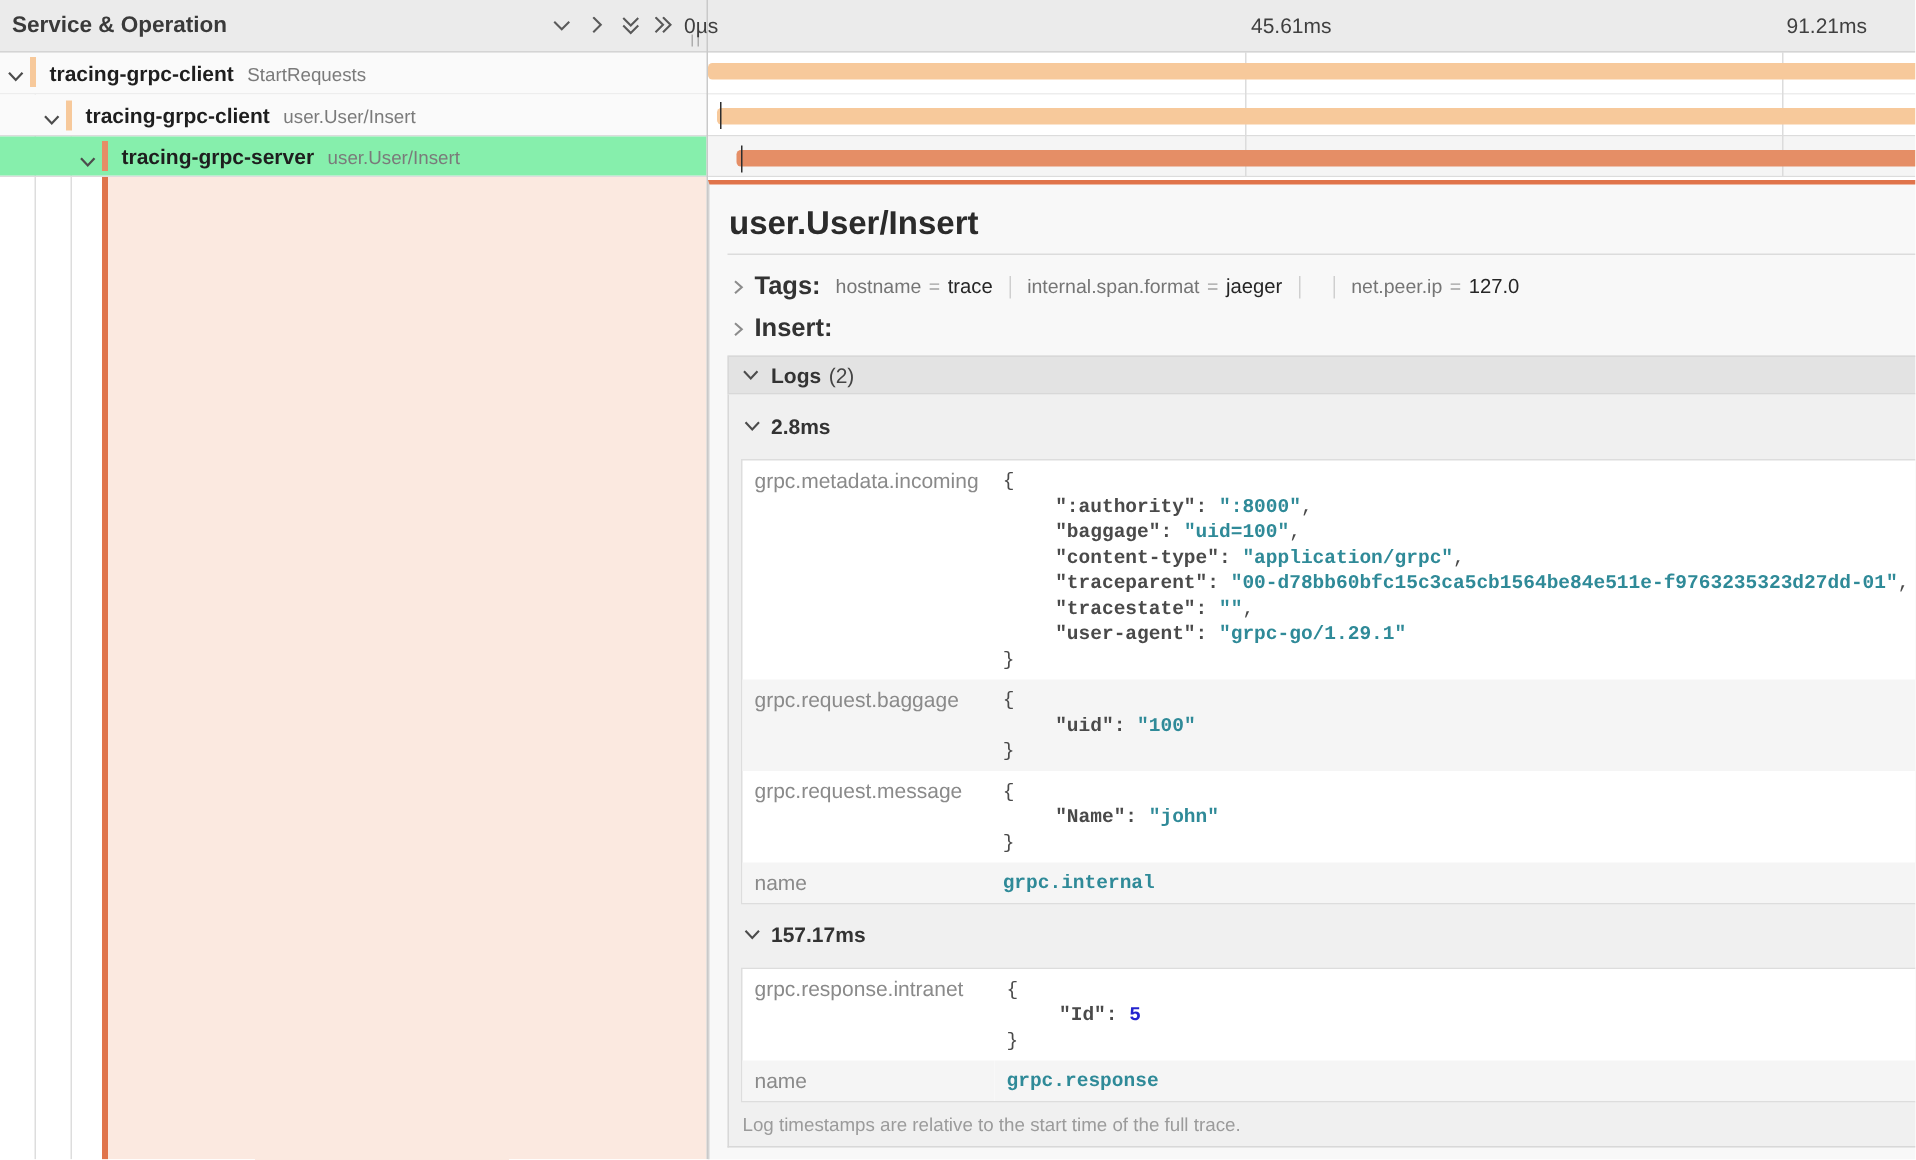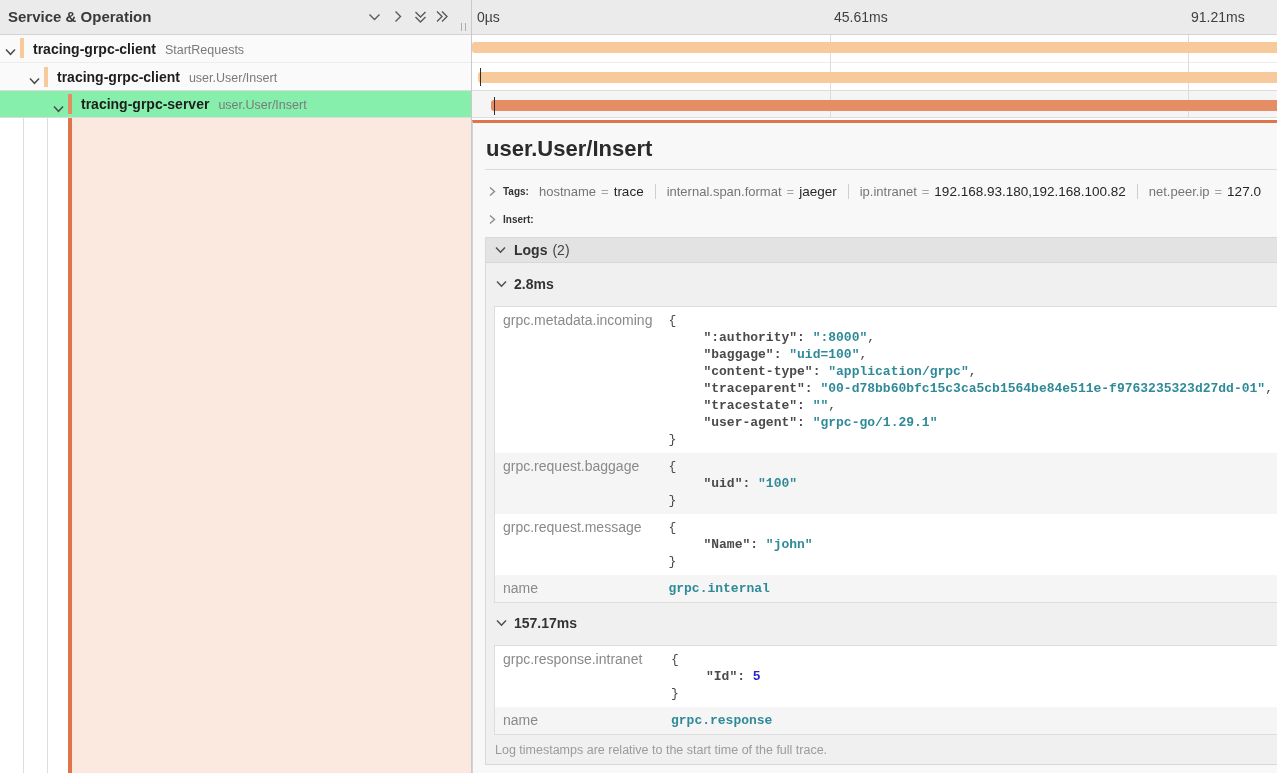--- a/index.html
+++ b/index.html
@@ -15,21 +15,21 @@
   .hdr-icon { position:absolute; top:11px; cursor:pointer; }
   .hdr-icon svg { display:block; }
   .icon-collapse-one { left:368px; }
   .icon-expand-one  { left:392px; }
   .icon-collapse-all{ left:414px; }
   .icon-expand-all  { left:436px; }
   .grip { position:absolute; left:461px; top:23px; width:6px; height:8px; cursor:col-resize; }
   .grip span { position:absolute; top:0; width:1px; height:8px; background:#adadad; }
   .grip span:first-child { left:0; } .grip span:last-child { left:4px; }
   .ruler-tick-label { position:absolute; top:0; height:34px; line-height:34px; font-size:14px; color:#3f3f3f; }
-  .tick0 { left:477px; } .tick1 { left:834px; } .tick2 { left:1191px; }
+  .tick0 { left:456px; } .tick1 { left:834px; } .tick2 { left:1191px; }
 
   
   .col-divider { position:absolute; left:471px; top:0; width:1px; height:773px; background:#c9c9c9; z-index:7; }
   .gridline { position:absolute; top:0; width:1px; height:118px; background:#dcdcdc; z-index:1; }
   .grid1 { left:830px; } .grid2 { left:1188px; }
 
   
   .span-row { position:absolute; left:0; width:1277px; }
   .row0 { top:35px; height:27px; }
   .row1 { top:62px; height:28px; border-top:1px solid #ededed; }
@@ -66,21 +66,21 @@
   .detail-accent-fill  { position:absolute; left:72px; top:118px; width:399px; height:655px; z-index:1; }
 
   
   .detail-wrapper { position:absolute; left:472px; top:120px; width:832px; height:660px;
     border-left:1px solid #d3d3d3; border-top:3px solid #e0744b; background:#f8f8f8;
     padding:12px 14px 12px 12px; z-index:4; }
   .detail-title { font-size:22px; line-height:24px; font-weight:700; color:#2b2b2b;
     padding:2px 0 8px 1px; border-bottom:1px solid #dcdcdc; margin-bottom:7px; }
   .acc-line { display:flex; align-items:center; height:28px; cursor:pointer; }
   .acc-line .acc-chev { margin-left:4px; display:flex; }
-  .acc-label { font-size:10px; font-weight:700; color:#333; margin-left:7px; }
+  .acc-label { font-size:17px; font-weight:700; color:#333; margin-left:7px; }
   .tags-list { display:flex; align-items:center; margin-left:10px; white-space:nowrap; }
   .tag-key { font-size:13px; color:#757575; }
   .tag-eq  { font-size:13px; color:#a3a3a3; margin:0 5px; }
   .tag-val { font-size:13.5px; color:#262626; }
   .tag-sep { width:1px; height:15px; background:#cfcfcf; margin:0 11px; display:inline-block; }
 
   .logs-acc { margin-top:4px; }
   .logs-header { display:flex; align-items:center; background:#e3e3e3; border:1px solid #d8d8d8;
     padding:3px 8px; height:26px; cursor:pointer; }
   .logs-header .acc-chev { margin-left:1px; display:flex; }
@@ -212,21 +212,20 @@
         <svg width="7" height="11" viewBox="0 0 7 11">
             <polyline points="1,1.5 5.5,5.5 1,9.5" fill="none" stroke="#8c8c8c" stroke-width="1.4"></polyline>
           </svg>
       </span>
       <span class="acc-label">Tags:</span>
       <span class="tags-list" id="tags-list">
           <span class="tag-item"><span class="tag-key">hostname</span><span class="tag-eq">=</span><span class="tag-val">trace</span></span>
           <span class="tag-sep"></span>
           <span class="tag-item"><span class="tag-key">internal.span.format</span><span class="tag-eq">=</span><span class="tag-val">jaeger</span></span>
           <span class="tag-sep"></span>
-          <span class="tag-item"><span class="tag-key">ip.intranet</span><span class="tag-eq">=</span><span class="tag-val">192.168.93.180,192.168.100.82</span></span>
           <span class="tag-sep"></span>
           <span class="tag-item"><span class="tag-key">net.peer.ip</span><span class="tag-eq">=</span><span class="tag-val">127.0</span></span>
         </span>
     </div>
 
     <div class="acc-line">
       <span class="acc-chev">
         <svg width="7" height="11" viewBox="0 0 7 11">
             <polyline points="1,1.5 5.5,5.5 1,9.5" fill="none" stroke="#8c8c8c" stroke-width="1.4"></polyline>
           </svg>

